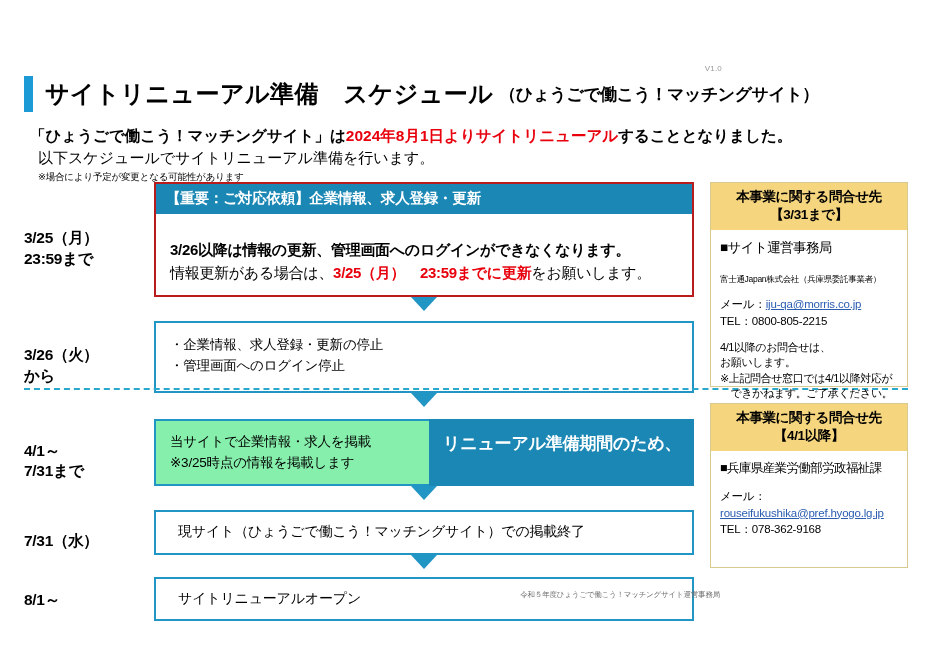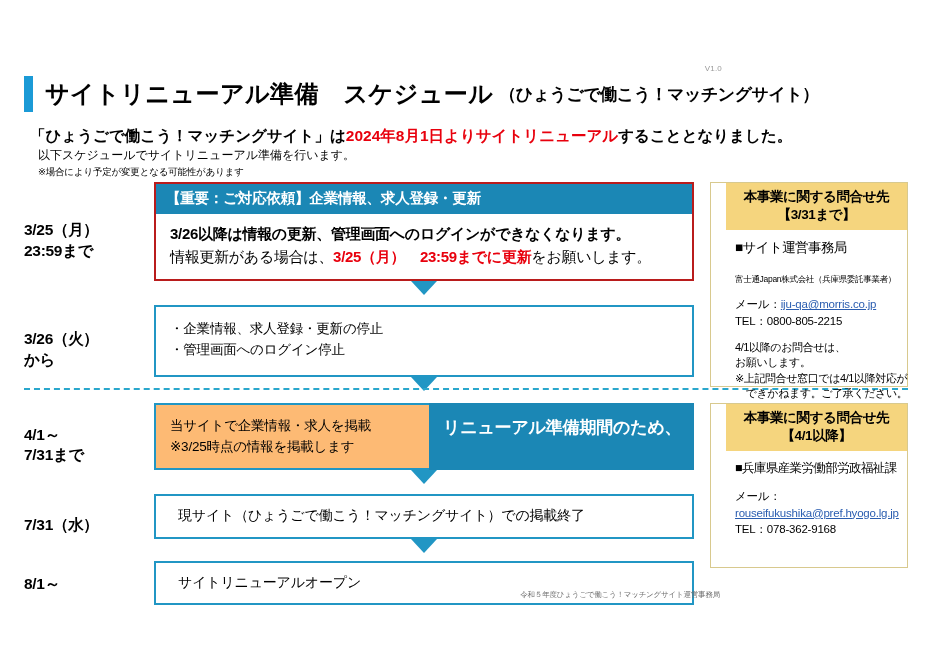--- a/index.html
+++ b/index.html
@@ -71,21 +71,21 @@
   .lead-line1 {
     font-size: 15.5px;
     font-weight: bold;
     white-space: nowrap;
     line-height: 1.35;
   }
   .lead-line1 .red {
     color: #e8000d;
   }
   .lead-line2 {
-    font-size: 12px;
+    font-size: 15px;
     margin-left: 8px;
     line-height: 1.45;
     white-space: nowrap;
   }
   .lead-note {
     font-size: 9.5px;
     margin-left: 8px;
     margin-top: 2px;
     letter-spacing: -0.2px;
     white-space: nowrap;
@@ -126,21 +126,21 @@
   .tbox-head {
     background: #1b87b5;
     color: #ffffff;
     font-size: 14.5px;
     font-weight: bold;
     padding: 5px 10px 6px 10px;
     letter-spacing: -0.2px;
     white-space: nowrap;
   }
   .tbox-body {
-    padding: 9px 0 11px 14px;
+    padding: 25px 0 11px 14px;
   }
   .body-strong {
     font-size: 15px;
     font-weight: bold;
     line-height: 1.5;
     letter-spacing: -0.3px;
     white-space: nowrap;
   }
   .body-normal {
     font-size: 15px;
@@ -185,21 +185,21 @@
 
   
   .split {
     display: flex;
     align-items: stretch;
   }
   .split-left {
     flex: 0 0 275px;
     border: 2px solid #2196c4;
     border-right: none;
-    background: #fdba74;
+    background: #86efac;
     box-sizing: border-box;
     padding: 10px 12px 10px 14px;
   }
   .split-left .l {
     font-size: 13.5px;
     line-height: 1.6;
     letter-spacing: -0.2px;
     white-space: nowrap;
   }
   .split-right {
@@ -241,21 +241,20 @@
     width: 884px;
     border-top: 2px dashed #2aa7cc;
   }
 
   
   .contact {
     position: absolute;
     border: 1px solid #d8c98e;
     background: #ffffff;
     box-sizing: border-box;
-    padding-left: 15px;
   }
   .contact-head {
     background: #f5d57e;
     text-align: center;
     font-size: 13.5px;
     font-weight: bold;
     line-height: 1.32;
     padding: 5px 2px 6px 2px;
     letter-spacing: -0.4px;
   }

